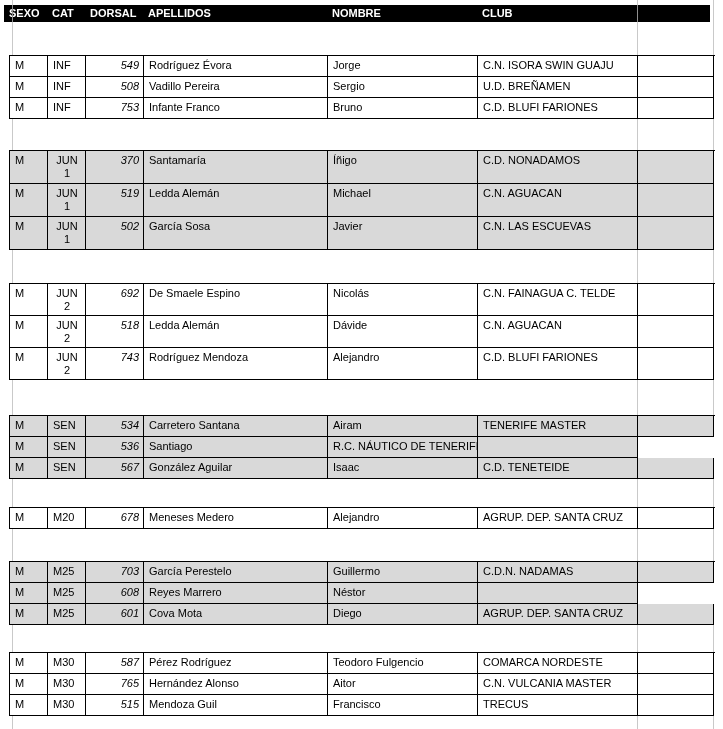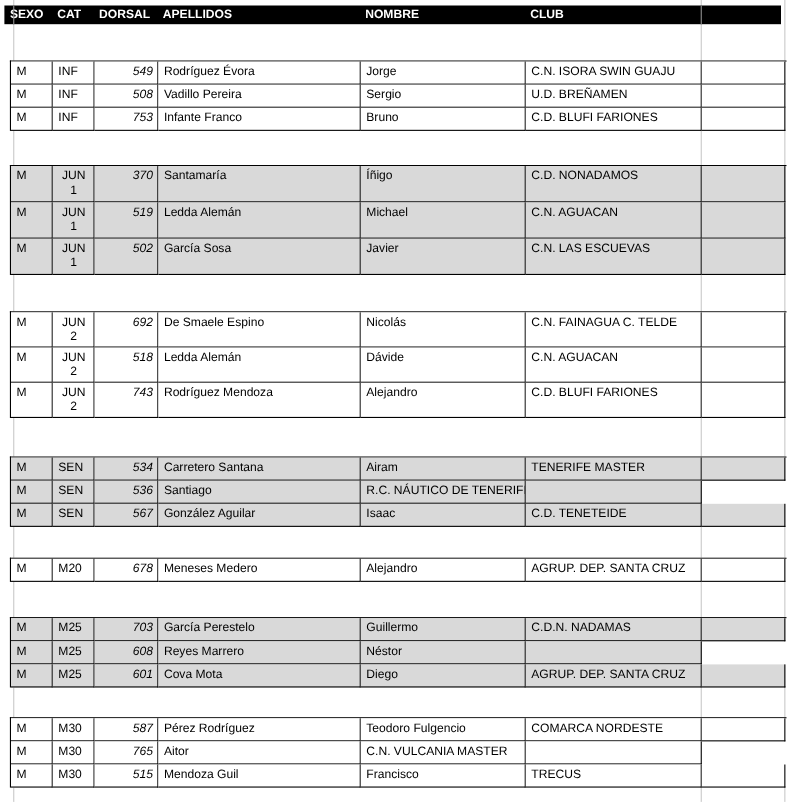--- a/index.html
+++ b/index.html
@@ -223,20 +223,21 @@
           <div class="cell col2">587</div>
           <div class="cell col3">Pérez Rodríguez</div>
           <div class="cell col4">Teodoro Fulgencio</div>
           <div class="cell col5">COMARCA NORDESTE</div>
           <div class="cell col6"></div>
         </div>
         <div class="row" style="height: 21px;">
           <div class="cell col0">M</div>
           <div class="cell col1">M30</div>
           <div class="cell col2">765</div>
+          <div class="cell col3">Hernández Alonso</div>
           <div class="cell col4">Aitor</div>
           <div class="cell col5">C.N. VULCANIA MASTER</div>
           <div class="cell col6"></div>
         </div>
         <div class="row" style="height: 21px;">
           <div class="cell col0">M</div>
           <div class="cell col1">M30</div>
           <div class="cell col2">515</div>
           <div class="cell col3">Mendoza Guil</div>
           <div class="cell col4">Francisco</div>

